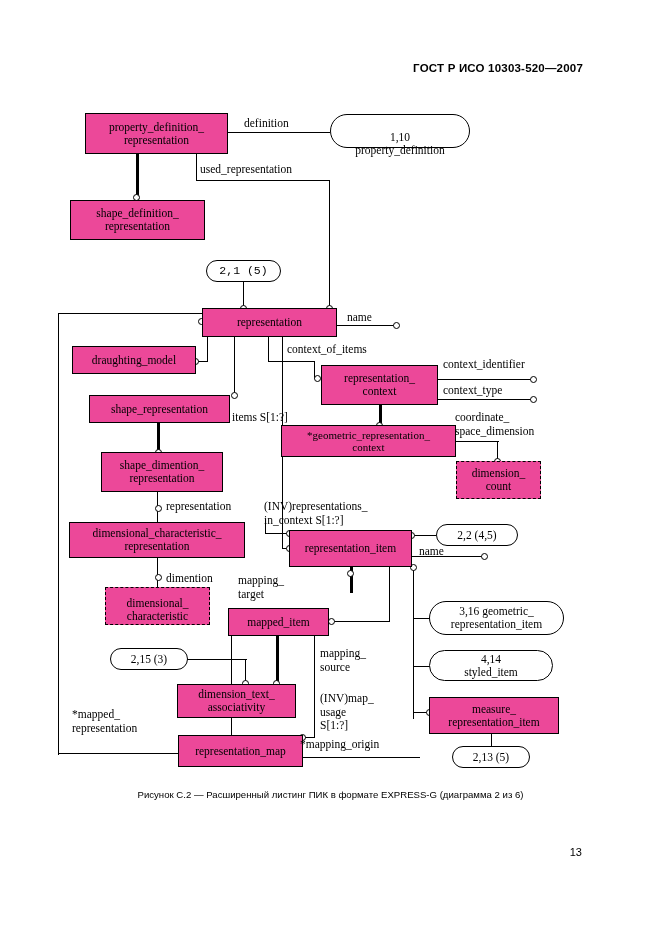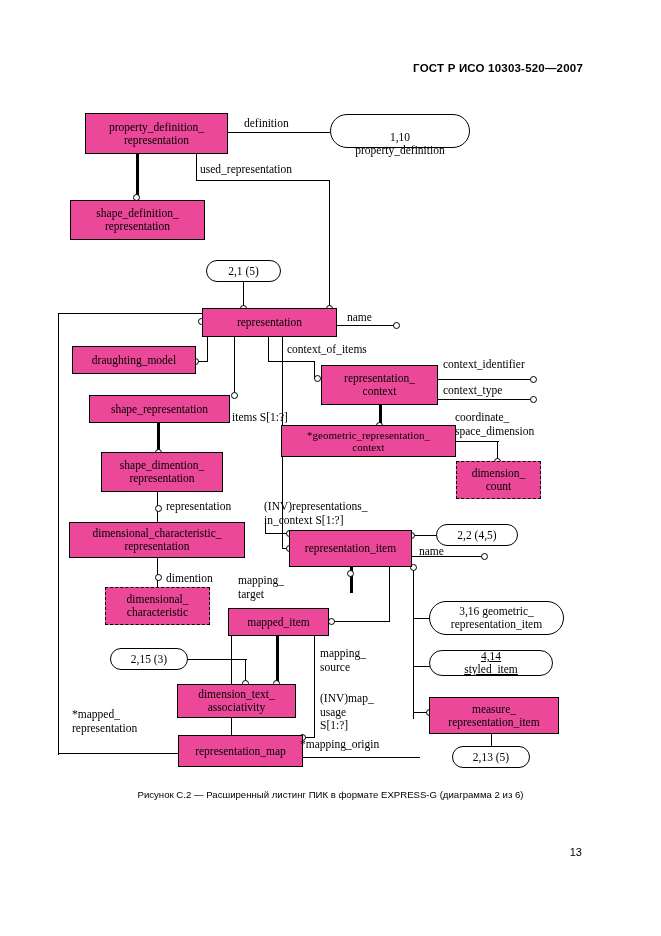--- a/index.html
+++ b/index.html
@@ -231,21 +231,21 @@
       <span style="white-space:pre-line;margin-top:25px;">1,10
 property_definition</span>
     </div>
 
     <div class="node" style="left:70px; top:200px; width:135px; height:40px;">
       <span style="white-space:pre-line;">shape_definition_
 representation</span>
     </div>
 
     <div class="oval" style="left:206px; top:260px; width:75px; height:22px;">
-      <span style="white-space:pre-line;">2,1 (5)</span>
+      <span style="white-space:pre-line;font-family:Liberation Mono, monospace;">2,1 (5)</span>
     </div>
 
     <div class="node" style="left:202px; top:308px; width:135px; height:29px;">
       <span style="white-space:pre-line;">representation</span>
     </div>
 
     <div class="node" style="left:72px; top:346px; width:124px; height:28px;">
       <span style="white-space:pre-line;">draughting_model</span>
     </div>
 
@@ -271,21 +271,21 @@
     <div class="node dashed" style="left:456px; top:461px; width:85px; height:38px;">
       <span style="white-space:pre-line;">dimension_
 count</span>
     </div>
 
     <div class="node" style="left:69px; top:522px; width:176px; height:36px;">
       <span style="white-space:pre-line;">dimensional_characteristic_
 representation</span>
     </div>
 
-    <div class="node dashed" style="left:105px; top:587px; width:105px; height:38px;">
+    <div class="node dashed" style="left:105px; top:587px; width:105px; height:38px;align-items:flex-end;">
       <span style="white-space:pre-line;">dimensional_
 characteristic</span>
     </div>
 
     <div class="node" style="left:289px; top:530px; width:123px; height:37px;">
       <span style="white-space:pre-line;">representation_item</span>
     </div>
 
     <div class="oval" style="left:436px; top:524px; width:82px; height:22px;">
       <span style="white-space:pre-line;">2,2 (4,5)</span>
@@ -293,21 +293,21 @@
 
     <div class="node" style="left:228px; top:608px; width:101px; height:28px;">
       <span style="white-space:pre-line;">mapped_item</span>
     </div>
 
     <div class="oval" style="left:429px; top:601px; width:135px; height:34px;">
       <span style="white-space:pre-line;">3,16 geometric_
 representation_item</span>
     </div>
 
-    <div class="oval" style="left:429px; top:650px; width:124px; height:26px;text-decoration:underline;">
+    <div class="oval" style="left:429px; top:650px; width:124px; height:31px;">
       <span style="white-space:pre-line;">4,14
 styled_item</span>
     </div>
 
     <div class="node" style="left:429px; top:697px; width:130px; height:37px;">
       <span style="white-space:pre-line;">measure_
 representation_item</span>
     </div>
 
     <div class="oval" style="left:452px; top:746px; width:78px; height:22px;">

